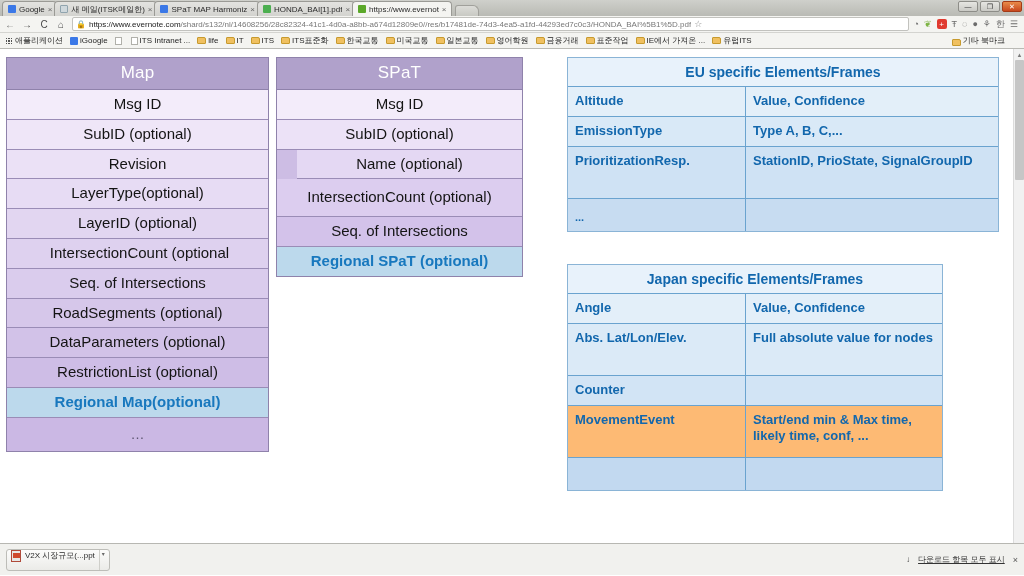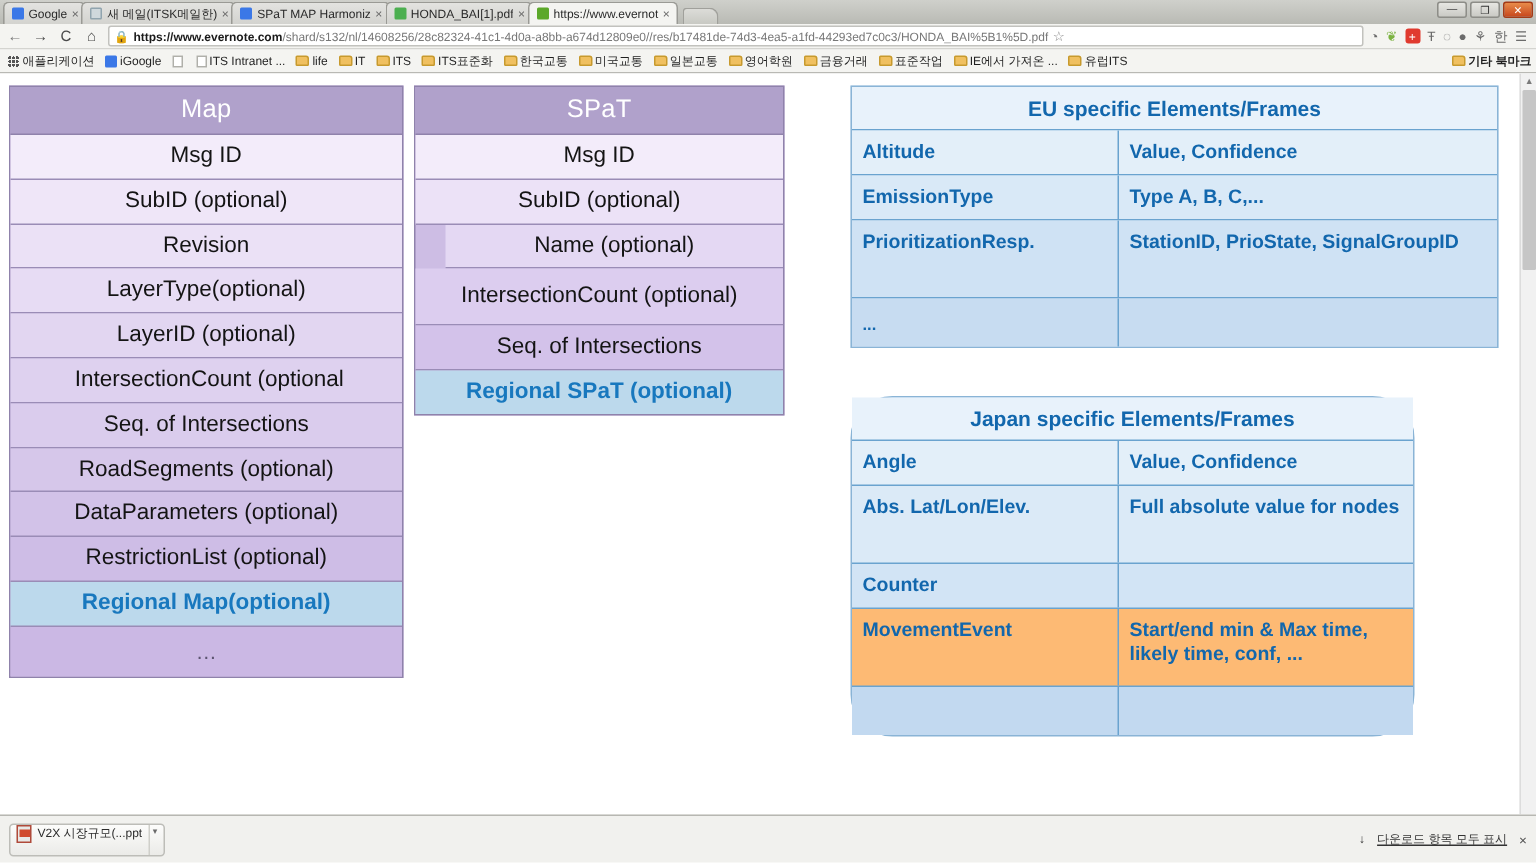--- a/index.html
+++ b/index.html
@@ -89,21 +89,21 @@
     border: 1px solid #c2c2be;
     border-radius: 2px;
     display: flex;
     align-items: center;
     gap: 3px;
     padding: 0 3px;
     overflow: hidden;
   }
   .lock { color: #2e9e4f; font-size: 8px; }
   .url-text { font-size: 8px; white-space: nowrap; overflow: hidden; color: #777; }
-  .url-text b { color: #1a1a1a; font-weight: bold; }
+  .url-text b { color: #1a1a1a; font-weight: normal; }
   .omni-icons { display:flex; align-items:center; gap:5px; padding-right:2px; }
   .oi { font-size: 9px; color: #6b6b6b; }
   .oi.star { color: #8a8a8a; }
   .oi.red { color:#fff; background:#e03a2f; border-radius:2px; width:10px;height:10px;
             font-size:8px; display:flex;align-items:center;justify-content:center; }
   .oi.green { color:#7cb342; }
 
   .bookmarks {
     height: 16px;
     background: #f4f4f1;
@@ -133,21 +133,21 @@
       radial-gradient(circle 1px at 6.5px 1.5px, #555 99%, transparent),
       radial-gradient(circle 1px at 1.5px 4px, #555 99%, transparent),
       radial-gradient(circle 1px at 4px 4px, #555 99%, transparent),
       radial-gradient(circle 1px at 6.5px 4px, #555 99%, transparent),
       radial-gradient(circle 1px at 1.5px 6.5px, #555 99%, transparent),
       radial-gradient(circle 1px at 4px 6.5px, #555 99%, transparent),
       radial-gradient(circle 1px at 6.5px 6.5px, #555 99%, transparent);
   }
   .bm .gico { width:8px;height:8px;background:#3b78e7;border-radius:1px; }
   .bm .pgico { width:7px;height:8px;background:#fff;border:1px solid #b0b0aa; }
-  .bm-right { position: absolute; right: 3px; display:flex; align-items:center; gap:2px;font-weight:bold; }
+  .bm-right { position: absolute; right: 19px; display:flex; align-items:flex-end; gap:2px; }
 
   
   .viewport {
     position: relative;
     height: 494px;
     background: #ffffff;
     overflow: hidden;
   }
   .scrollbar {
     position: absolute; right: 0; top: 0; width: 11px; height: 100%;
@@ -447,21 +447,21 @@
         <div class="brow" style="background:#cfe2f4; min-height:52px;">
           <div class="c1">PrioritizationResp.</div>
           <div class="c2">StationID, PrioState, SignalGroupID</div>
         </div>
         <div class="brow empty" style="background:#c7dcf1;">
           <div class="c1" style="padding-top:12px;font-size:11px;">...</div>
           <div class="c2"></div>
         </div>
       </div>
 
-      <div class="tbl blue-wrap" style="left:567px; top:215px; width:376px;border-radius:28px;">
+      <div class="tbl blue-wrap" style="left:567px; top:215px; width:376px;">
         <div class="hdr">Japan specific Elements/Frames</div>
         <div class="brow" style="background:#e3eff9;">
           <div class="c1">Angle</div>
           <div class="c2">Value, Confidence</div>
         </div>
         <div class="brow" style="background:#dbeaf7; min-height:52px;">
           <div class="c1">Abs. Lat/Lon/Elev.</div>
           <div class="c2">Full absolute value for nodes</div>
         </div>
         <div class="brow" style="background:#d2e4f5;">

